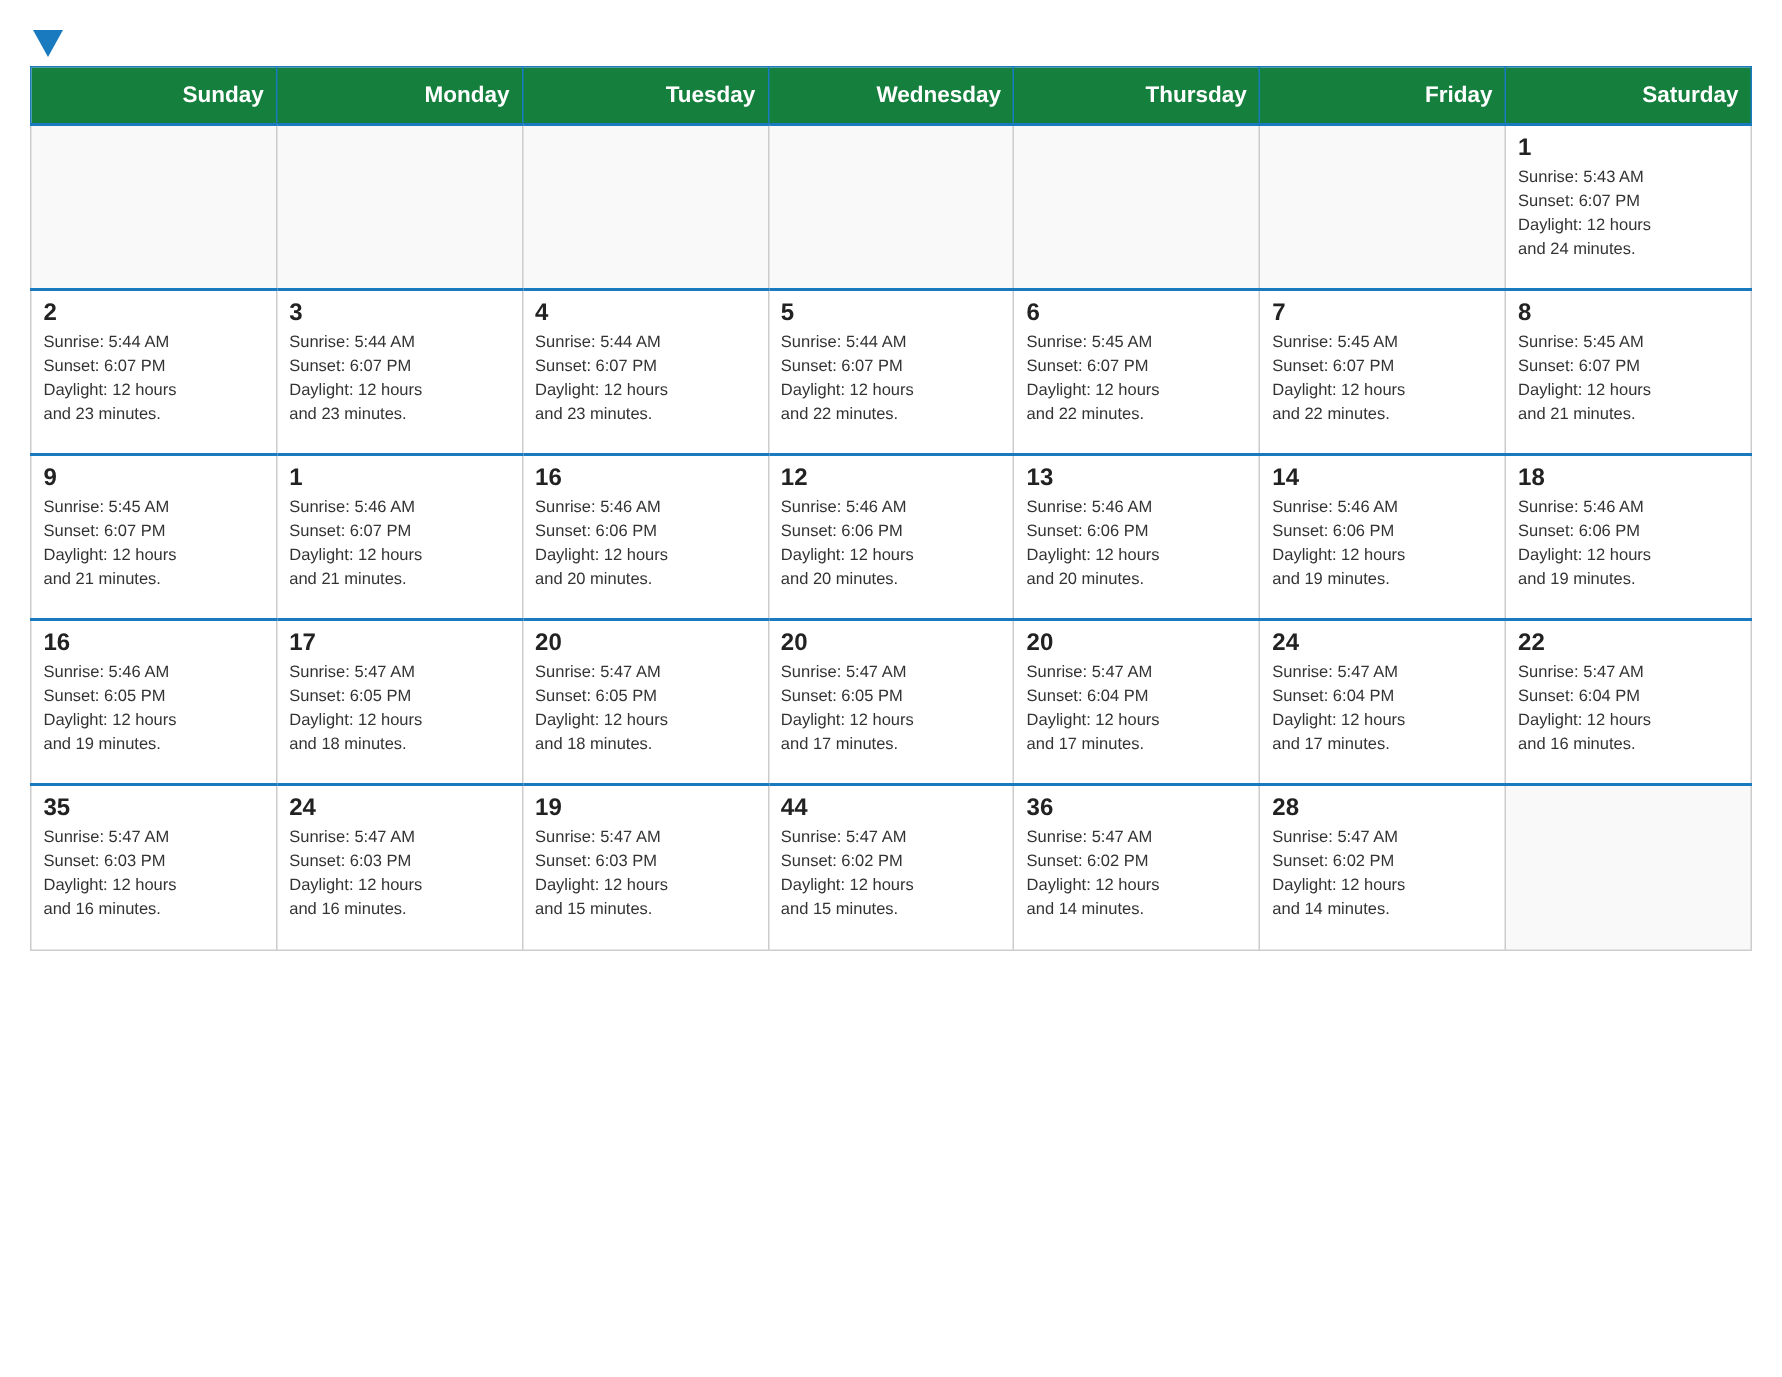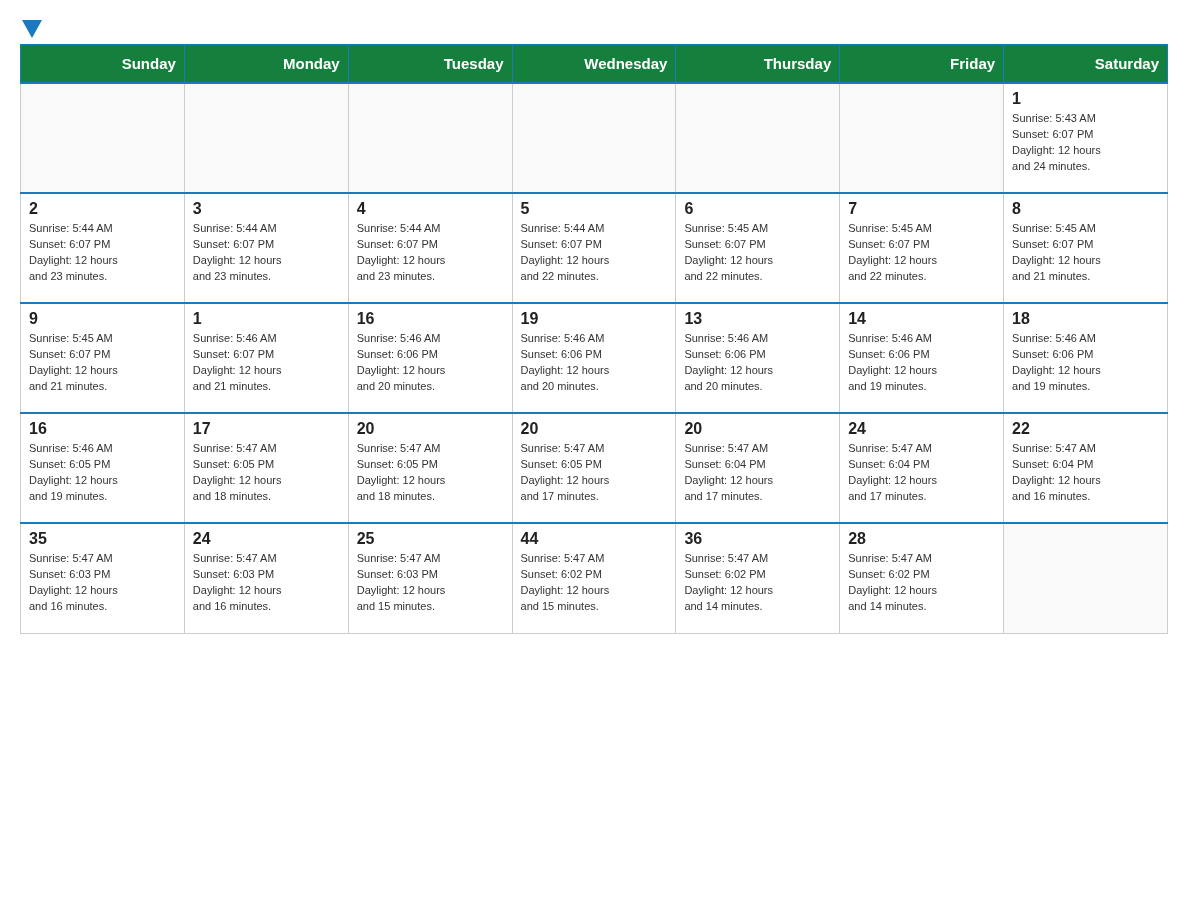--- a/index.html
+++ b/index.html
@@ -161,21 +161,21 @@
         </td>
         <td>
           <span class="day-number">1</span>
           <div class="day-info">Sunrise: 5:46 AM<br>Sunset: 6:07 PM<br>Daylight: 12 hours<br>and 21 minutes.</div>
         </td>
         <td>
           <span class="day-number">16</span>
           <div class="day-info">Sunrise: 5:46 AM<br>Sunset: 6:06 PM<br>Daylight: 12 hours<br>and 20 minutes.</div>
         </td>
         <td>
-          <span class="day-number">19</span>
+          <span class="day-number">12</span>
           <div class="day-info">Sunrise: 5:46 AM<br>Sunset: 6:06 PM<br>Daylight: 12 hours<br>and 20 minutes.</div>
         </td>
         <td>
           <span class="day-number">13</span>
           <div class="day-info">Sunrise: 5:46 AM<br>Sunset: 6:06 PM<br>Daylight: 12 hours<br>and 20 minutes.</div>
         </td>
         <td>
           <span class="day-number">14</span>
           <div class="day-info">Sunrise: 5:46 AM<br>Sunset: 6:06 PM<br>Daylight: 12 hours<br>and 19 minutes.</div>
         </td>
@@ -217,21 +217,21 @@
       <tr>
         <td>
           <span class="day-number">35</span>
           <div class="day-info">Sunrise: 5:47 AM<br>Sunset: 6:03 PM<br>Daylight: 12 hours<br>and 16 minutes.</div>
         </td>
         <td>
           <span class="day-number">24</span>
           <div class="day-info">Sunrise: 5:47 AM<br>Sunset: 6:03 PM<br>Daylight: 12 hours<br>and 16 minutes.</div>
         </td>
         <td>
-          <span class="day-number">25</span>
+          <span class="day-number">19</span>
           <div class="day-info">Sunrise: 5:47 AM<br>Sunset: 6:03 PM<br>Daylight: 12 hours<br>and 15 minutes.</div>
         </td>
         <td>
           <span class="day-number">44</span>
           <div class="day-info">Sunrise: 5:47 AM<br>Sunset: 6:02 PM<br>Daylight: 12 hours<br>and 15 minutes.</div>
         </td>
         <td>
           <span class="day-number">36</span>
           <div class="day-info">Sunrise: 5:47 AM<br>Sunset: 6:02 PM<br>Daylight: 12 hours<br>and 14 minutes.</div>
         </td>

